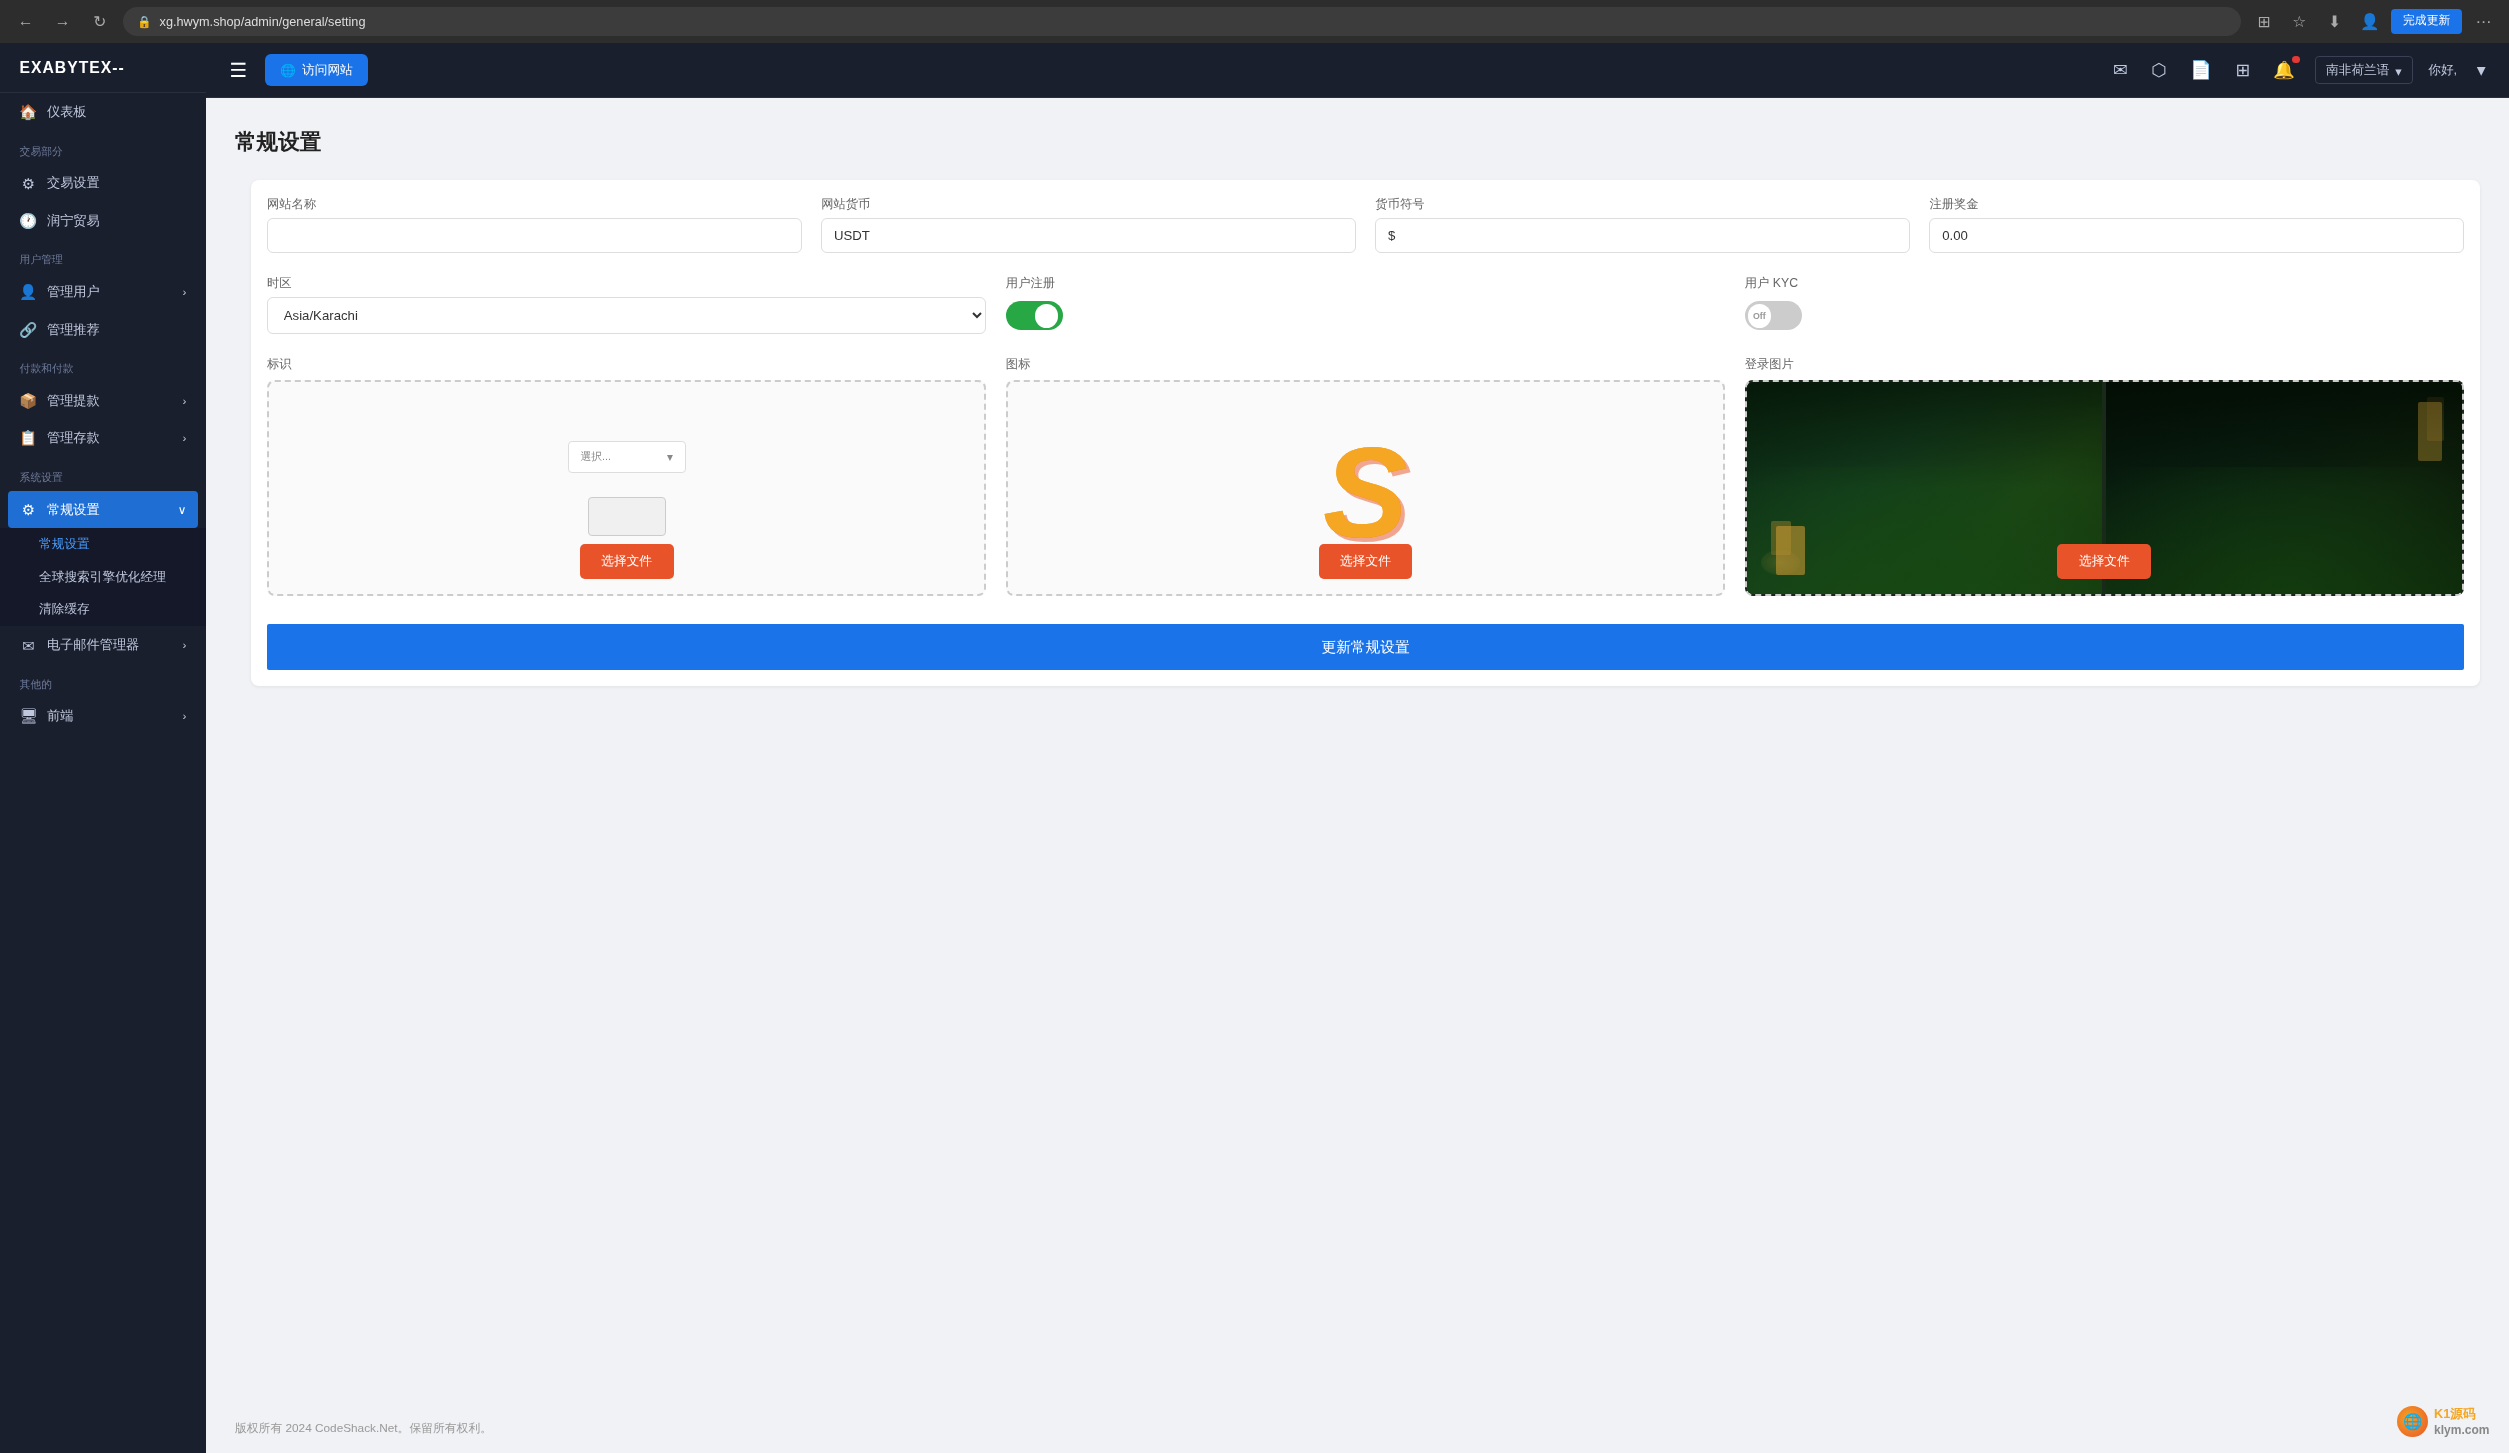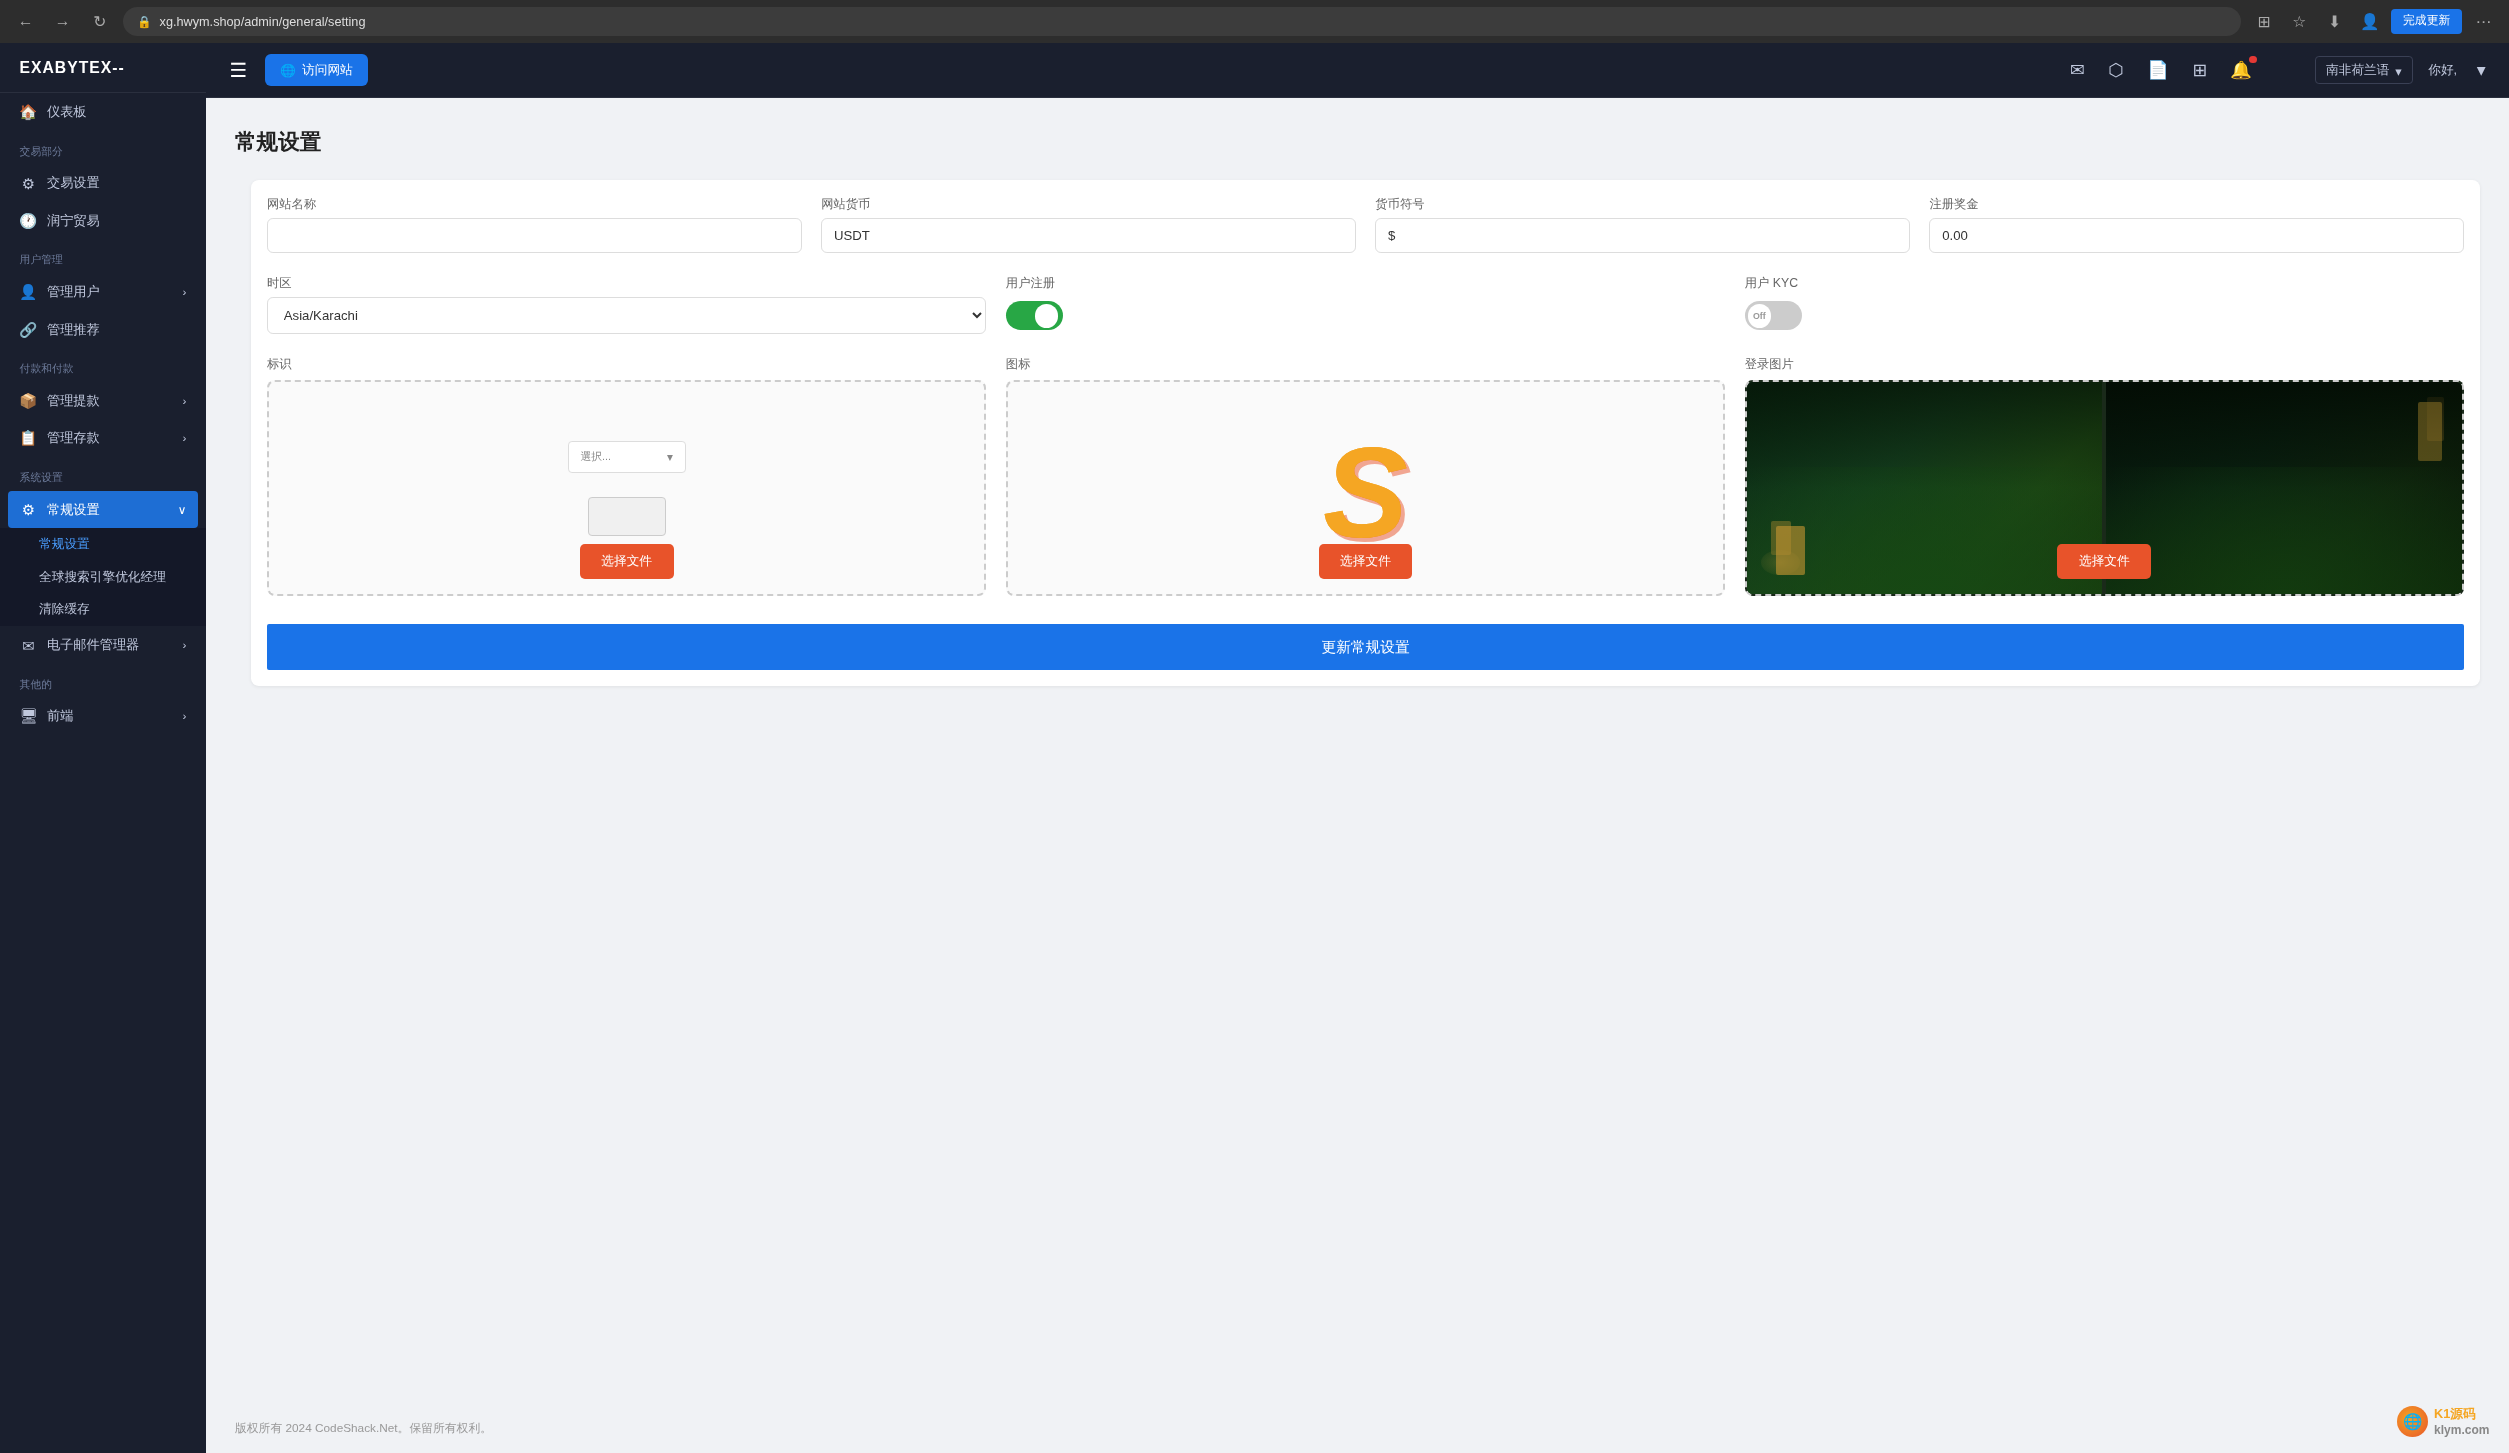--- a/index.html
+++ b/index.html
@@ -152,21 +152,21 @@
       background: #e53935; border-radius: 50%;
     }
     .lang-selector {
       background: transparent;
       border: 1px solid #3a4055;
       color: #c0c8dd;
       padding: 4.9px 9.8px;
       border-radius: 3.9px;
       font-size: 12.7px;
       cursor: pointer;
-      display: flex; align-items: flex-end; gap: 5.9px; margin-left: 43px;
+      display: flex; align-items: flex-end; gap: 5.9px;
     }
     .user-greeting {
       color: #c0c8dd;
       font-size: 12.7px;
     }
 
     
     .main-content {
       flex: 1;
       overflow-y: auto;

